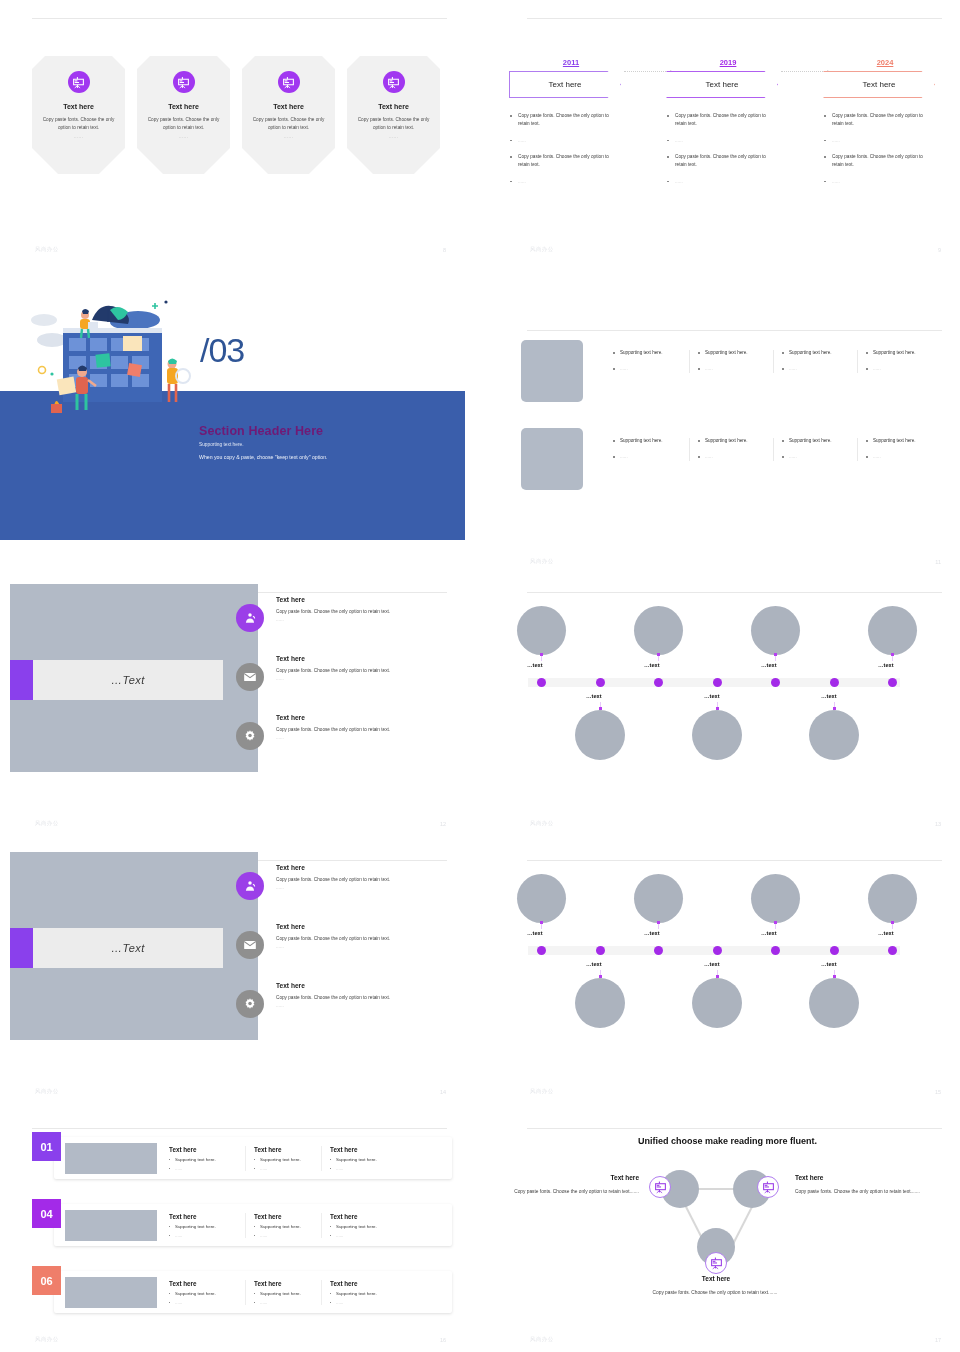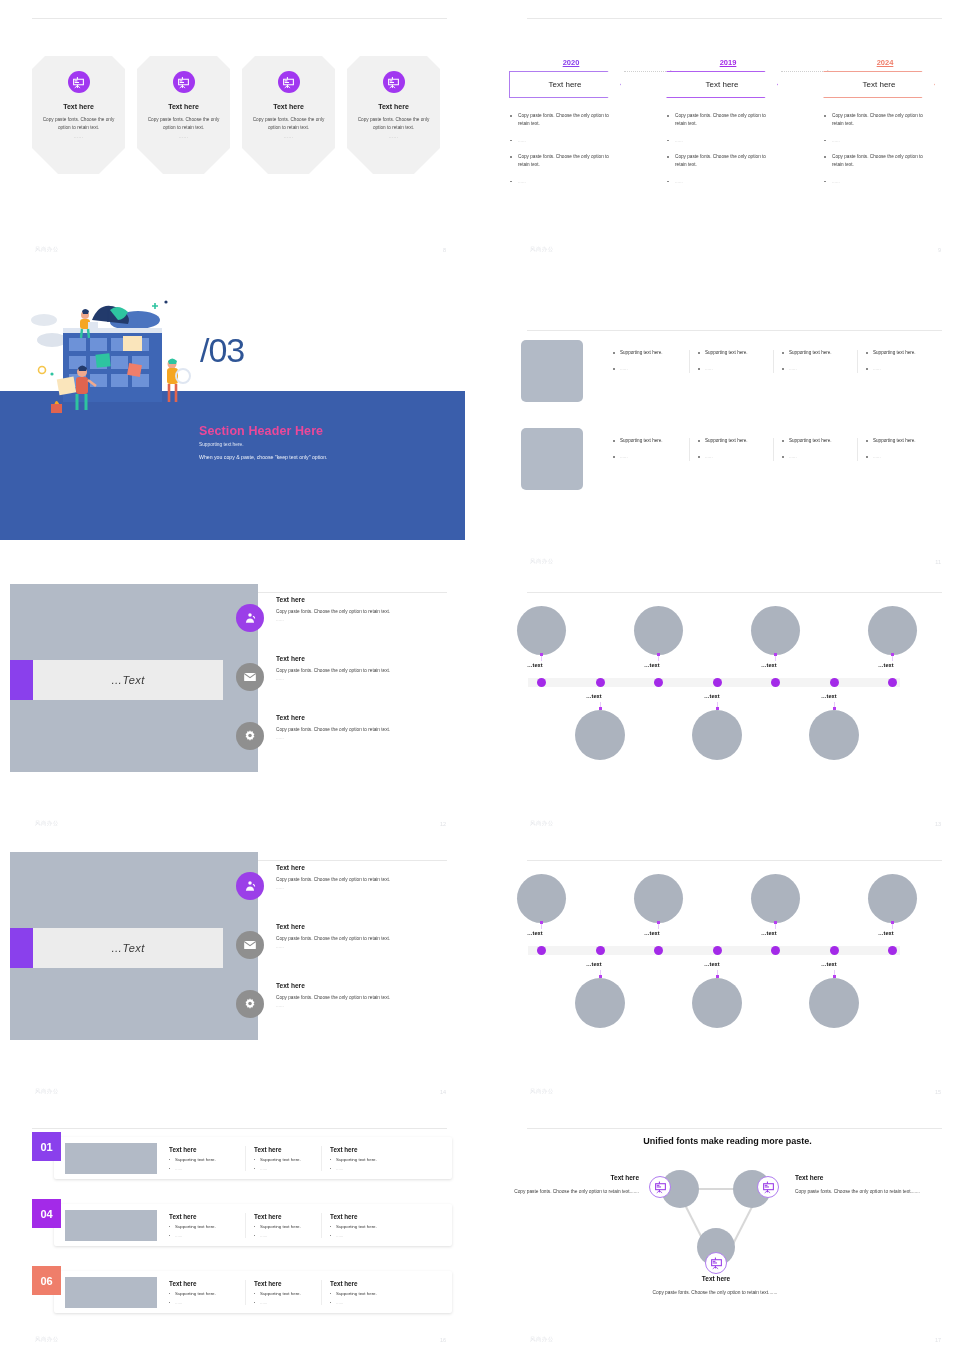--- a/index.html
+++ b/index.html
@@ -102,21 +102,21 @@
   .sec-band {
     position: absolute; left: 0; right: 0; top: 113px; bottom: 0;
     background: #3a5eab;
   }
   .sec-num {
     position: absolute; left: 200px; top: 53px;
     font-size: 34px; font-weight: 300; color: #2f5596; letter-spacing: -1px;
   }
   .sec-title {
     position: absolute; left: 199px; top: 146px;
-    font-size: 12.5px; font-weight: bold; color: #ec4899; letter-spacing: .1px;
+    font-size: 12.5px; font-weight: bold; color: #701a75; letter-spacing: .1px;
   }
   .sec-sub1 {
     position: absolute; left: 199px; top: 164px;
     font-size: 4.8px; color: #e2e8f5;
   }
   .sec-sub2 {
     position: absolute; left: 199px; top: 176px;
     font-size: 5.2px; color: #eef2fa;
   }
   .illus { position: absolute; left: 20px; top: 10px; width: 180px; height: 130px; }
@@ -315,21 +315,21 @@
   </div>
   <div class="footer-wm">风尚办公</div>
   <div class="footer-pg">8</div>
 </div>
 
 <div class="slide col-r" style="top:0">
   <div class="top-rule"></div>
   <div class="chev-wrap">
 
     <div class="chev-col" style="left:0">
-      <div class="chev-year" style="color:#8a40ec;text-decoration-color:#8a40ec">2020</div>
+      <div class="chev-year" style="color:#8a40ec;text-decoration-color:#8a40ec">2011</div>
       <div class="chev" style="border-color:#b07cf0">
         <span>Text here</span>
       </div>
       <div class="chev-conn" style="left:115px"></div>
       <div class="chev-bullets">
         <div class="bullet">Copy paste fonts. Choose the only option to retain text.</div>
         <div class="bullet faded">......</div>
         <div class="bullet">Copy paste fonts. Choose the only option to retain text.</div>
         <div class="bullet faded">......</div>
       </div>
@@ -764,21 +764,21 @@
       </div>
     </div>
   </div>
 
   <div class="footer-wm">风尚办公</div>
   <div class="footer-pg">16</div>
 </div>
 
 <div class="slide col-r" style="top:1110px;height:242px">
   <div class="top-rule"></div>
-  <div class="tri-title">Unified fonts make reading more paste.</div>
+  <div class="tri-title">Unified choose make reading more fluent.</div>
 
   <div class="tri-line" style="left:200px;top:78px;width:55px"></div>
   <div class="tri-line" style="left:186px;top:86px;width:60px;transform:rotate(63deg)"></div>
   <div class="tri-line" style="left:262px;top:86px;width:60px;transform:rotate(117deg)"></div>
 
   <div class="tri-node" style="left:166px;top:60px"></div>
   <div class="tri-ico" style="left:154px;top:66px">
         <svg viewBox="0 0 24 24" fill="#9b3fe8">
           <rect x="9" y="1" width="2" height="4"></rect>
           <rect x="3" y="5" width="18" height="11" fill="none" stroke="#9b3fe8" stroke-width="2"></rect>

